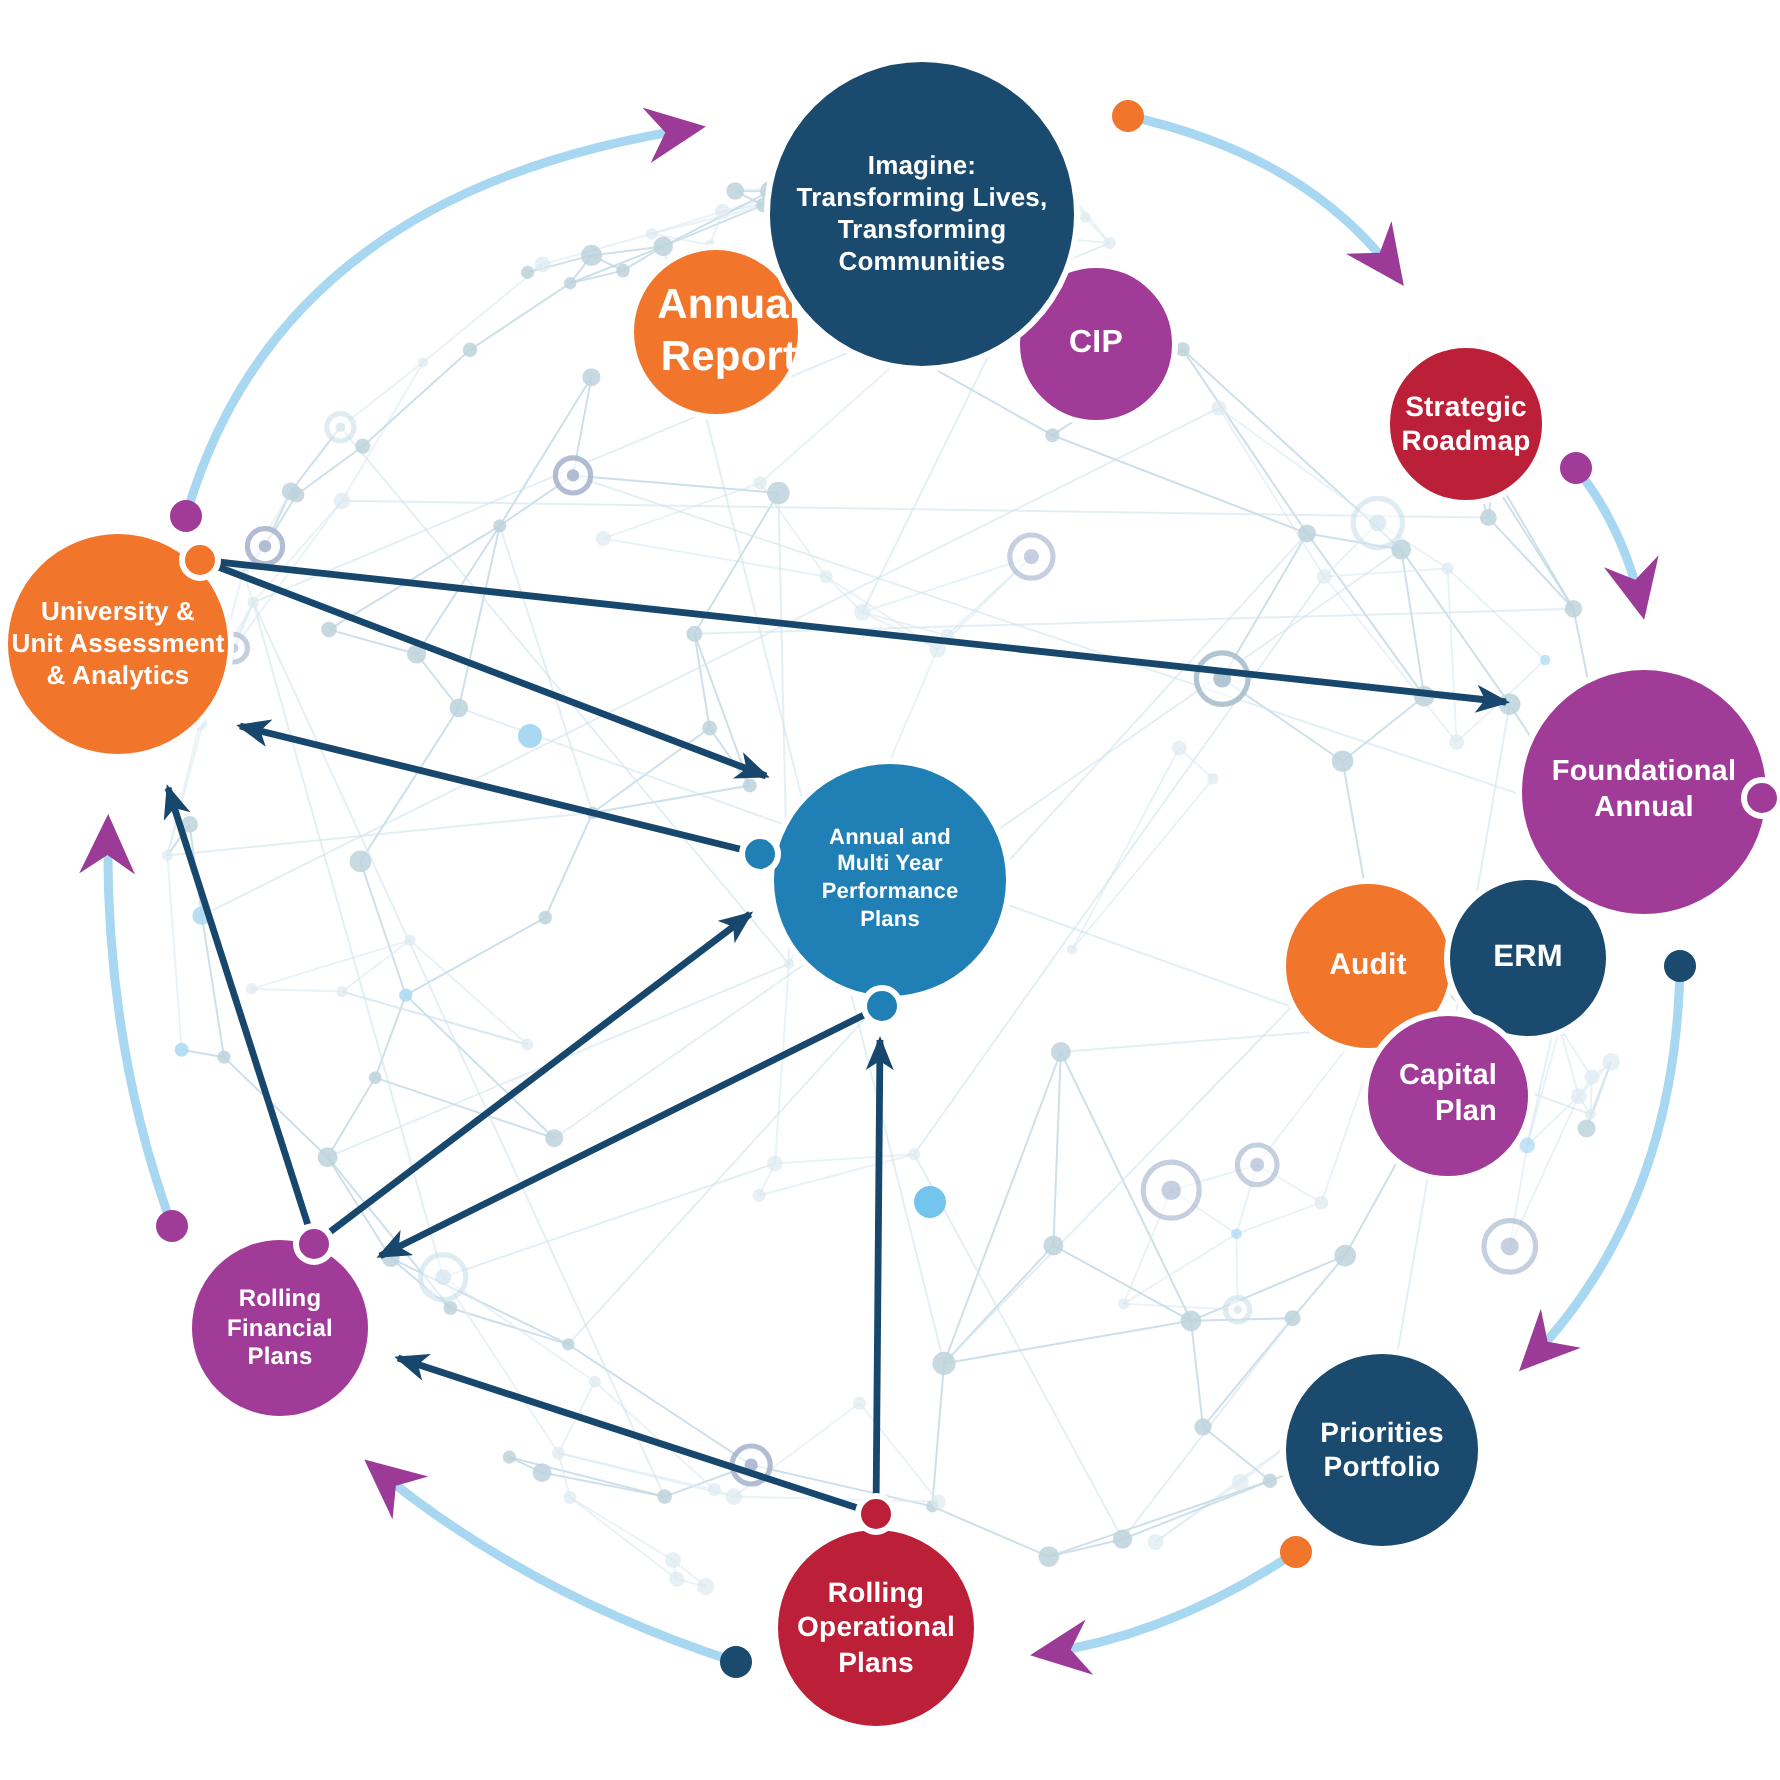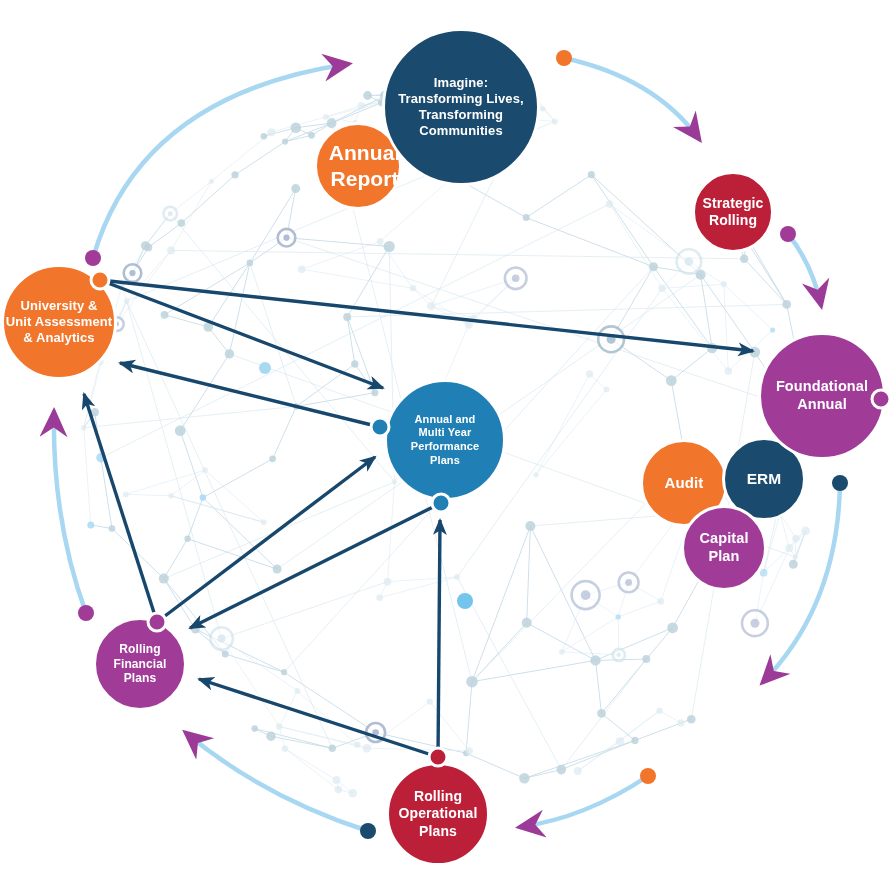--- a/index.html
+++ b/index.html
@@ -482,42 +482,49 @@
         <line x1="441" y1="503" x2="190" y2="628" stroke="#17476c" stroke-width="3.4" marker-end="url(#mNavy)"></line>
         <line x1="438" y1="757" x2="199" y2="679" stroke="#17476c" stroke-width="3.4" marker-end="url(#mNavy)"></line>
         <line x1="438" y1="757" x2="440" y2="520" stroke="#17476c" stroke-width="3.4" marker-end="url(#mNavy)"></line>
       </g>
     </svg>
 
   <div class="node" style="left: 314px; top: 122px; width: 88px; height: 88px; background: rgb(241, 117, 42); z-index: 2;">
     <span class="node-label" style="font-size: 21px; margin-left: 13px;">Annual
 Report</span>
   </div>
+  <div class="node" style="left: 507px; top: 131px; width: 82px; height: 82px; background: rgb(160, 60, 152); z-index: 2;">
+    <span class="node-label" style="font-size: 16px;">CIP</span>
+  </div>
   <div class="node" style="left: 382px; top: 28px; width: 158px; height: 158px; background: rgb(26, 74, 109); z-index: 3;">
     <span class="node-label" style="font-size: 13px;">Imagine:
 Transforming Lives,
 Transforming Communities</span>
   </div>
   <div class="node" style="left: 692px; top: 171px; width: 82px; height: 82px; background: rgb(188, 32, 56); z-index: 2;">
     <span class="node-label" style="font-size: 14px;">Strategic
-Rolling</span>
+Roadmap</span>
   </div>
   <div class="node" style="left: 640px; top: 439px; width: 88px; height: 88px; background: rgb(241, 117, 42); z-index: 2;">
     <span class="node-label" style="font-size: 15px;">Audit</span>
   </div>
   <div class="node" style="left: 722px; top: 437px; width: 84px; height: 84px; background: rgb(26, 74, 109); z-index: 2;">
     <span class="node-label" style="font-size: 15.5px;">ERM</span>
   </div>
   <div class="node" style="left: 758px; top: 332px; width: 128px; height: 128px; background: rgb(160, 60, 152); z-index: 3;">
     <span class="node-label" style="font-size: 14.5px;">Foundational
 Annual</span>
   </div>
   <div class="node" style="left: 681px; top: 505px; width: 86px; height: 86px; background: rgb(160, 60, 152); z-index: 3;">
-    <span class="node-label" style="font-size: 14.5px;">Capital
+    <span class="node-label" style="font-size: 14.5px; text-align: right;">Capital
 Plan</span>
+  </div>
+  <div class="node" style="left: 640px; top: 674px; width: 102px; height: 102px; background: rgb(26, 74, 109); z-index: 2;">
+    <span class="node-label" style="font-size: 14px;">Priorities
+Portfolio</span>
   </div>
   <div class="node" style="left: 386px; top: 762px; width: 104px; height: 104px; background: rgb(188, 32, 56); z-index: 2;">
     <span class="node-label" style="font-size: 14px;">Rolling
 Operational
 Plans</span>
   </div>
   <div class="node" style="left: 93px; top: 617px; width: 94px; height: 94px; background: rgb(160, 60, 152); z-index: 2;">
     <span class="node-label" style="font-size: 12px;">Rolling
 Financial Plans</span>
   </div>

